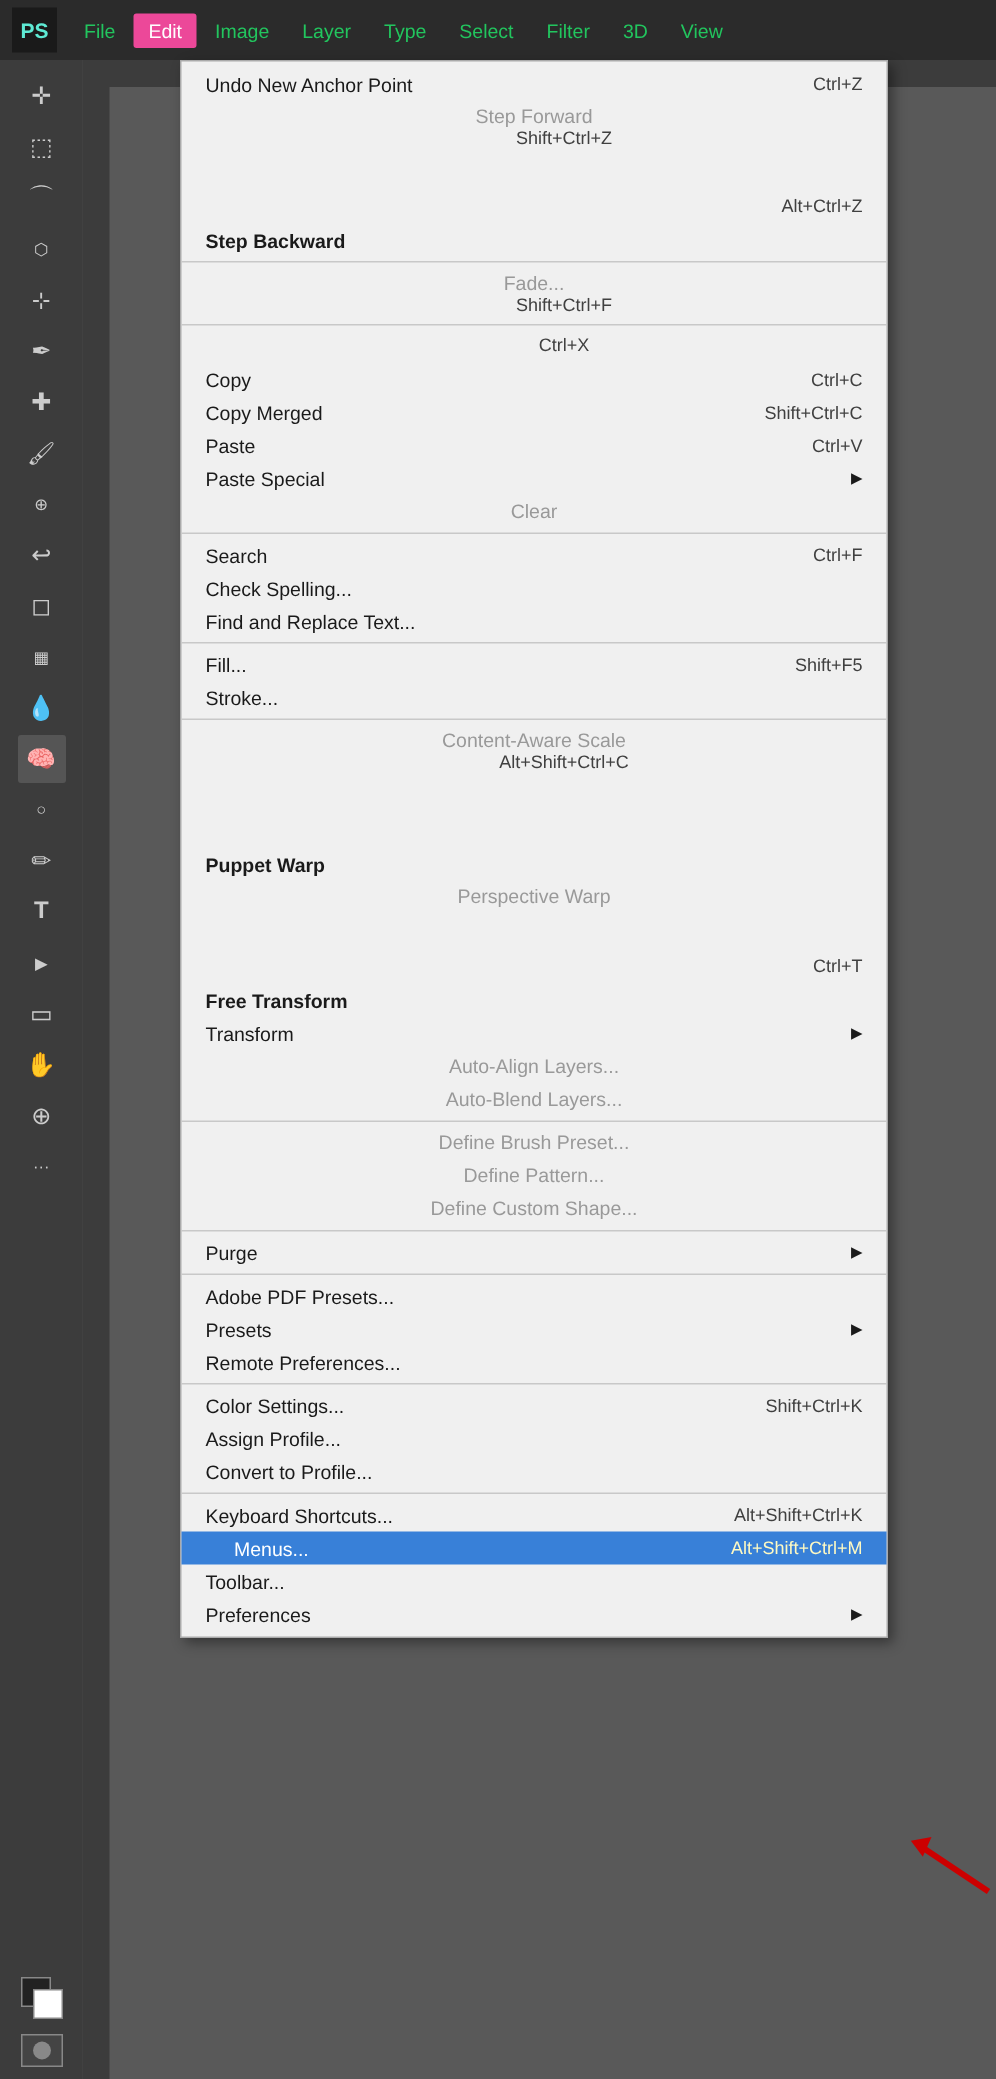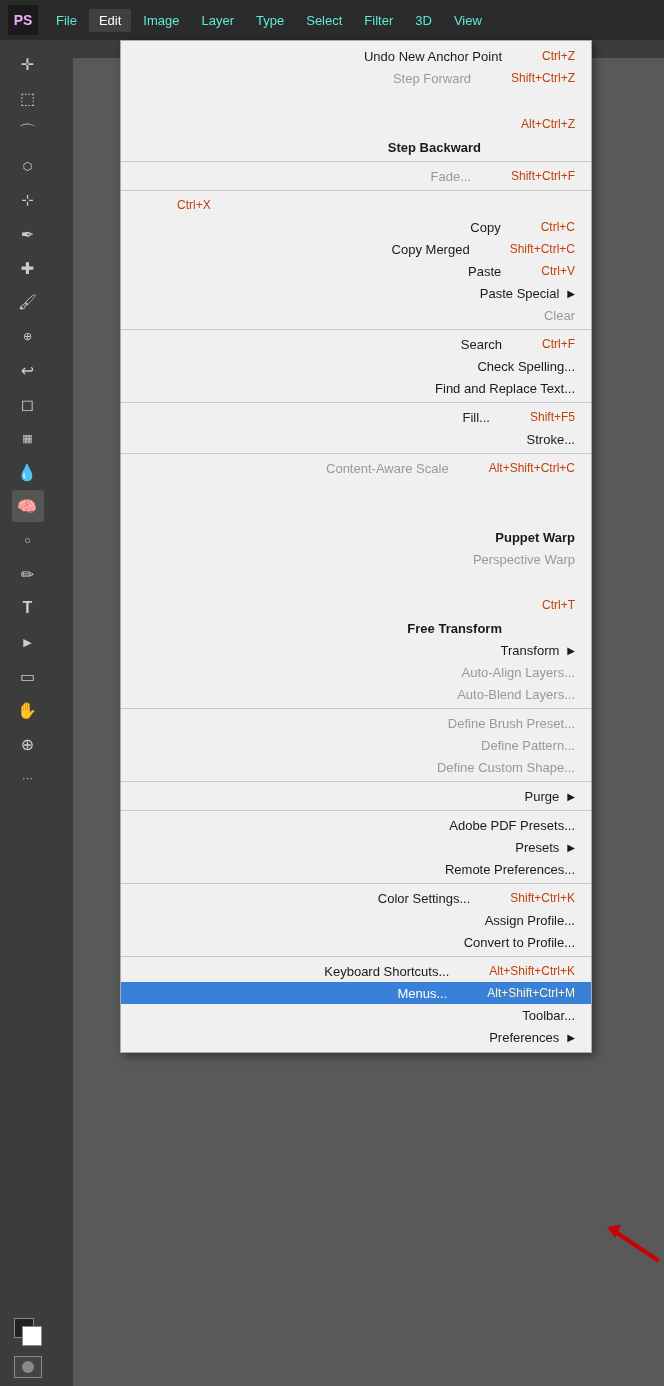--- a/index.html
+++ b/index.html
@@ -27,37 +27,37 @@
     .menu-bar-logo {
       width: 30px;
       height: 30px;
       background: #1a1a1a;
       display: flex;
       align-items: center;
       justify-content: center;
       margin-right: 8px;
     }
     .menu-bar-logo span {
-      color: #f0abfc;
+      color: #5eead4;
       font-weight: bold;
       font-size: 14px;
     }
     .menu-bar-items {
       display: flex;
       gap: 2px;
     }
     .menu-bar-item {
-      color: #5eead4;
+      color: #22c55e;
       padding: 4px 10px;
       cursor: pointer;
       font-size: 13px;
       border-radius: 2px;
     }
     .menu-bar-item.active {
-      background: #404040;
+      background: #ec4899;
       color: #fff;
     }
 
     
     .left-toolbar {
       position: absolute;
       left: 0;
       top: 40px;
       width: 55px;
       height: calc(100% - 40px);
@@ -114,44 +114,43 @@
     .dropdown-menu {
       position: absolute;
       left: 120px;
       top: 40px;
       width: 472px;
       background: #f0f0f0;
       border: 1px solid #aaa;
       box-shadow: 3px 3px 8px rgba(0,0,0,0.4);
       z-index: 1000;
       padding: 4px 0;
-      text-align: right;
     }
 
     .menu-item {
       display: flex;
       align-items: center;
       justify-content: space-between;
       padding: 3px 16px 3px 16px;
       cursor: pointer;
       color: #1a1a1a;
       font-size: 13px;
       min-height: 22px;
       white-space: nowrap;
     }
-    .menu-item.disabled { color: #999; cursor: default; }
+    .menu-item.disabled { color: #999; cursor: default; flex-direction: column; }
     .menu-item.highlighted {
       background: #3880d8;
       color: #fff;
       padding-left: 35px;
     }
 
     .menu-item-label { flex: 1; }
     .menu-item-shortcut {
-      color: #c2410c;
+      color: #404040;
       font-size: 12px;
       margin-left: 40px;
     }
     .menu-item.highlighted .menu-item-shortcut,
     .menu-item.active-highlight .menu-item-shortcut {
       color: #ddd;
     }
     .menu-item-arrow {
       margin-left: 8px;
       font-size: 10px;

